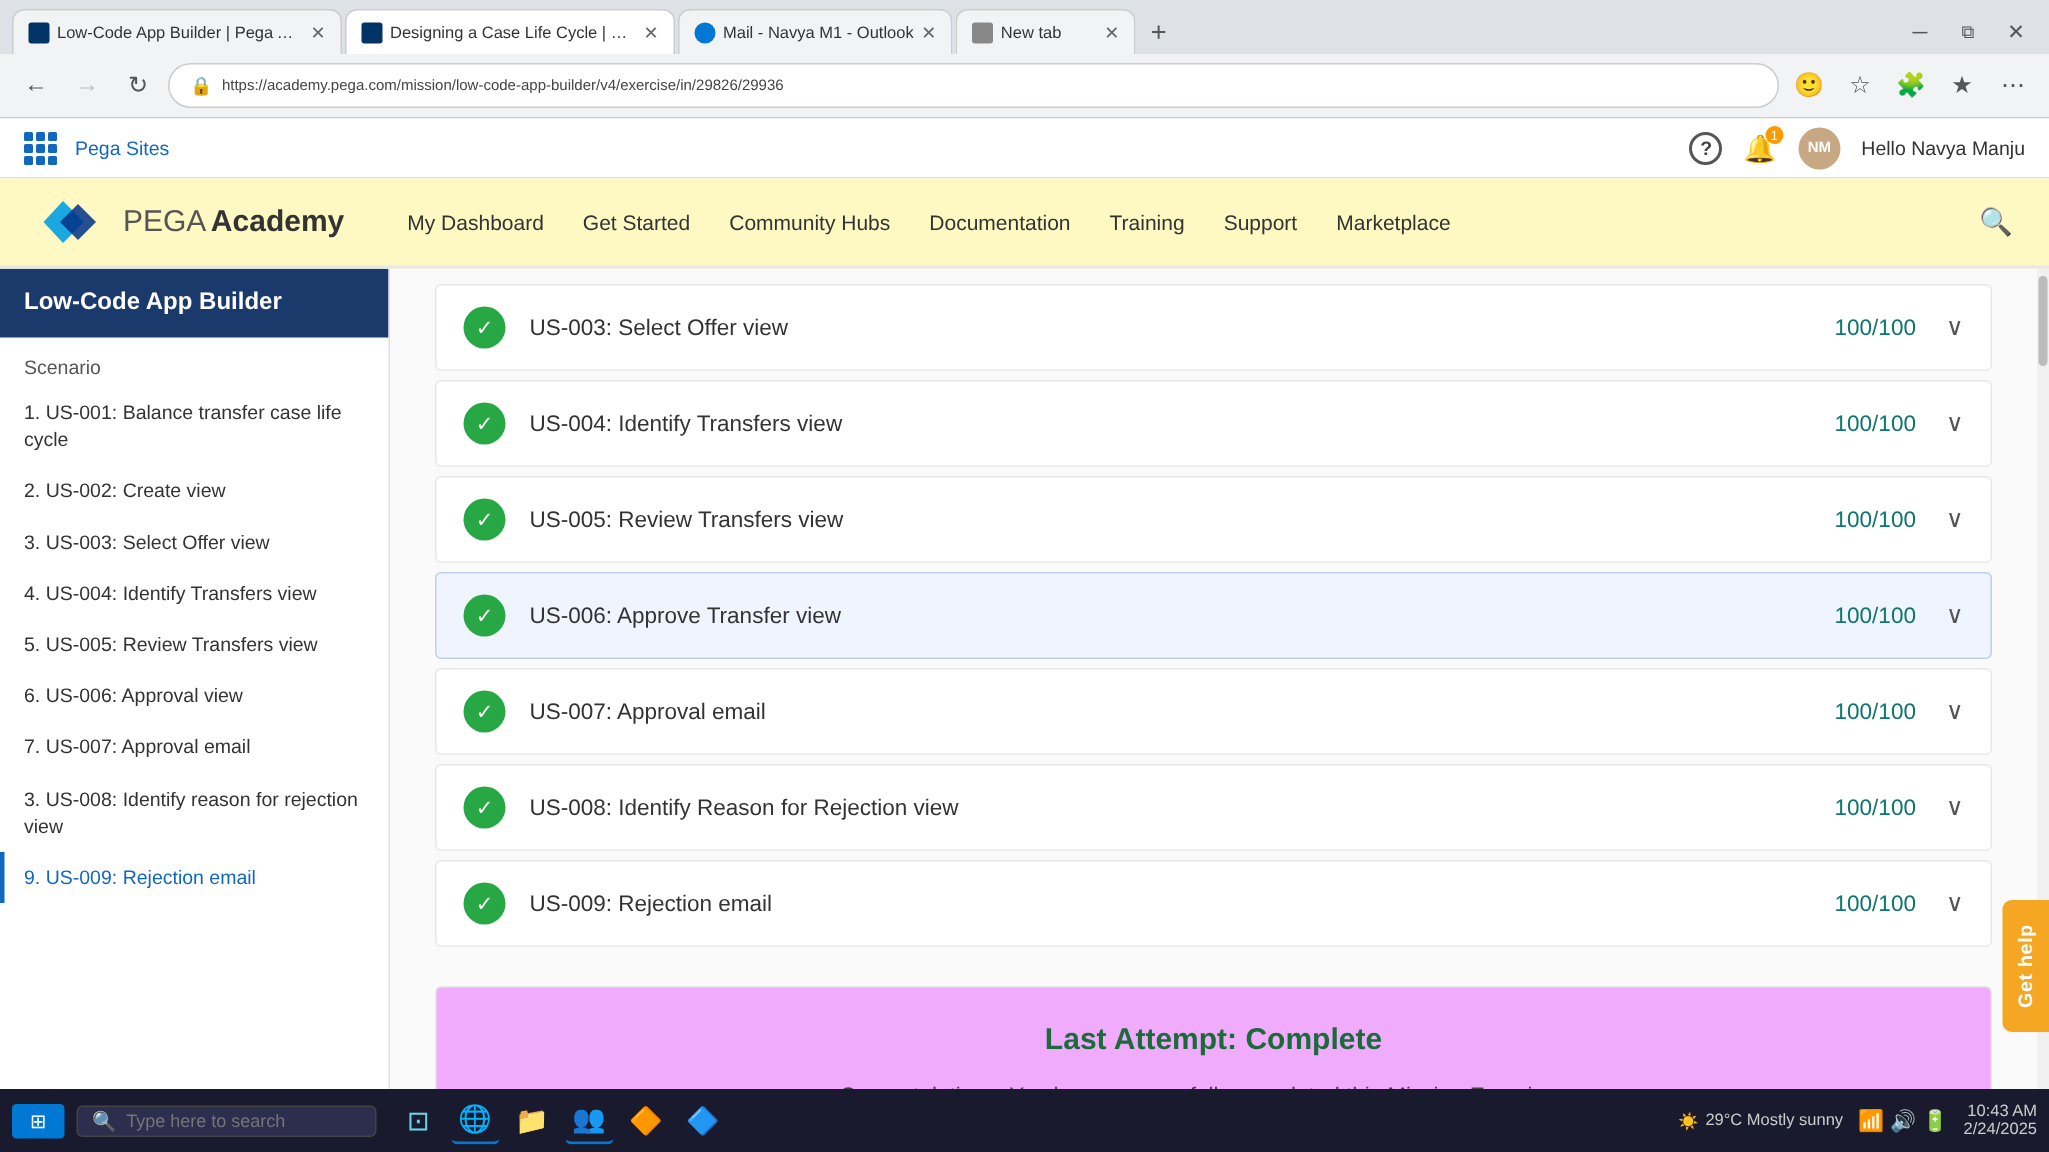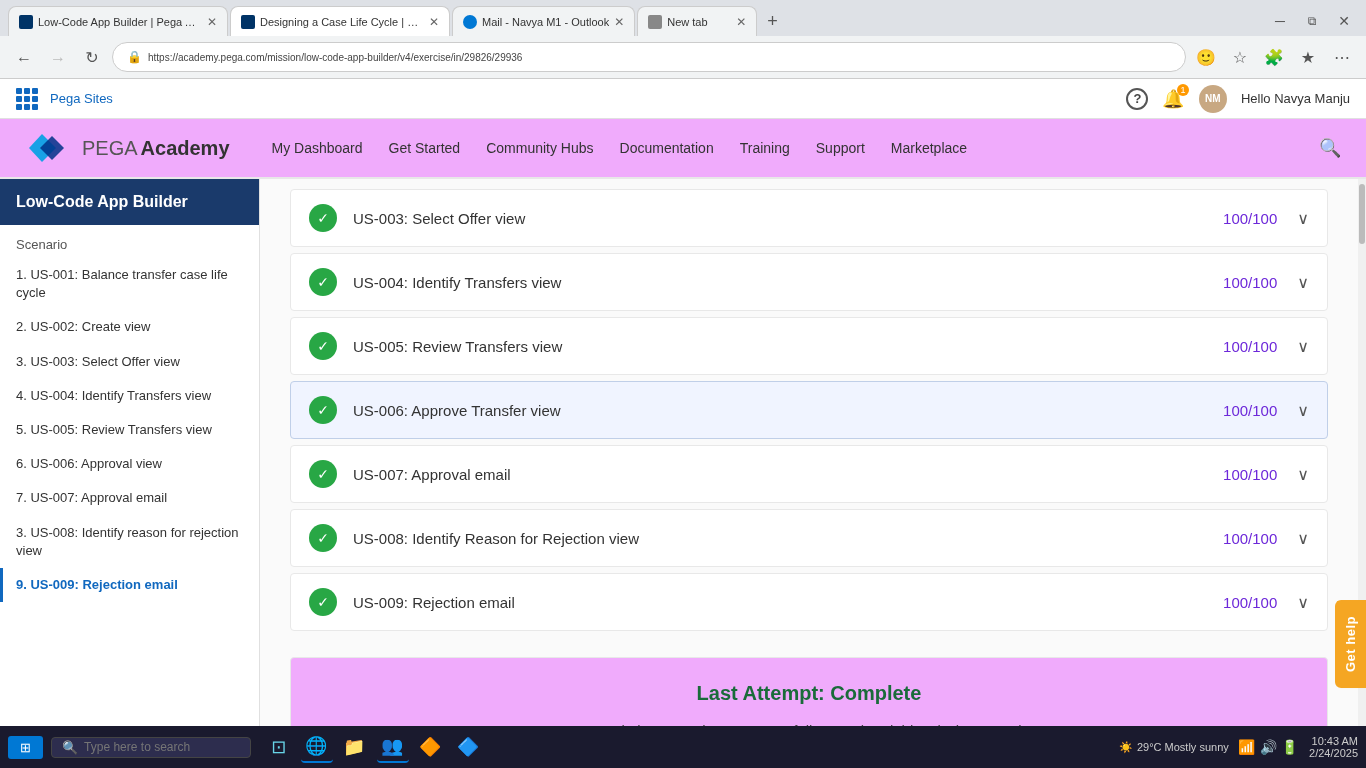--- a/index.html
+++ b/index.html
@@ -80,21 +80,21 @@
     .pega-sites-text { color: #1068bf; font-size: 13px; font-weight: 500; }
     .pega-sites-right { display: flex; align-items: center; gap: 14px; }
     .pega-icon-btn { font-size: 16px; color: #444; cursor: pointer; }
     .bell-badge { position: relative; display: inline-flex; }
     .bell-badge .badge { position: absolute; top: -4px; right: -4px; background: #f90; color: #fff; font-size: 9px; border-radius: 50%; width: 12px; height: 12px; display: flex; align-items: center; justify-content: center; }
     .user-avatar { width: 28px; height: 28px; border-radius: 50%; background: #c8a882; display: flex; align-items: center; justify-content: center; font-size: 11px; font-weight: bold; color: #fff; overflow: hidden; text-align: center; }
     .hello-text { font-size: 13px; color: #333; }
 
     
     .academy-nav {
-      background: #f0abfc;
+      background: #fef9c3;
       border-bottom: 2px solid #e8e8e8;
       display: flex;
       align-items: center;
       padding: 0 24px;
       height: 60px;
     }
     .academy-logo { display: flex; align-items: center; margin-right: 32px; text-decoration: none; }
     .logo-icon { width: 50px; height: 36px; margin-right: 8px; }
     .nav-links { display: flex; align-items: center; gap: 6px; flex: 1; }
     .nav-link { font-size: 14px; color: #333; text-decoration: none; padding: 6px 10px; border-radius: 4px; cursor: pointer; white-space: nowrap; }
@@ -132,21 +132,21 @@
     }
     .sidebar-item {
       padding: 8px 16px;
       font-size: 13px;
       color: #333;
       cursor: pointer;
       line-height: 1.4;
     }
     .sidebar-item.active {
       color: #1068bf;
-      font-weight: 700;
+      font-weight: 400;
       border-left: 3px solid #1068bf;
       padding-left: 13px;
     }
 
     
     .content-area {
       flex: 1;
       overflow-y: auto;
       background: #fafafa;
     }
@@ -180,21 +180,21 @@
       flex-shrink: 0;
       margin-right: 16px;
     }
     .exercise-title {
       flex: 1;
       font-size: 15px;
       color: #333;
     }
     .exercise-score {
       font-size: 15px;
-      color: #6d28d9;
+      color: #0f766e;
       margin-right: 20px;
       min-width: 70px;
       text-align: right;
     }
     .chevron-icon {
       color: #555;
       font-size: 16px;
     }
 
     

